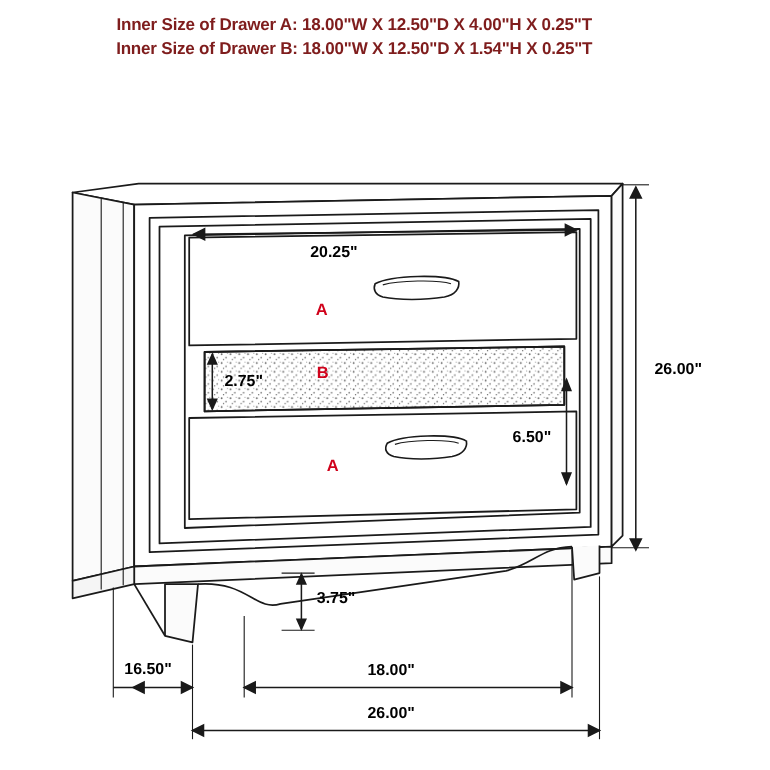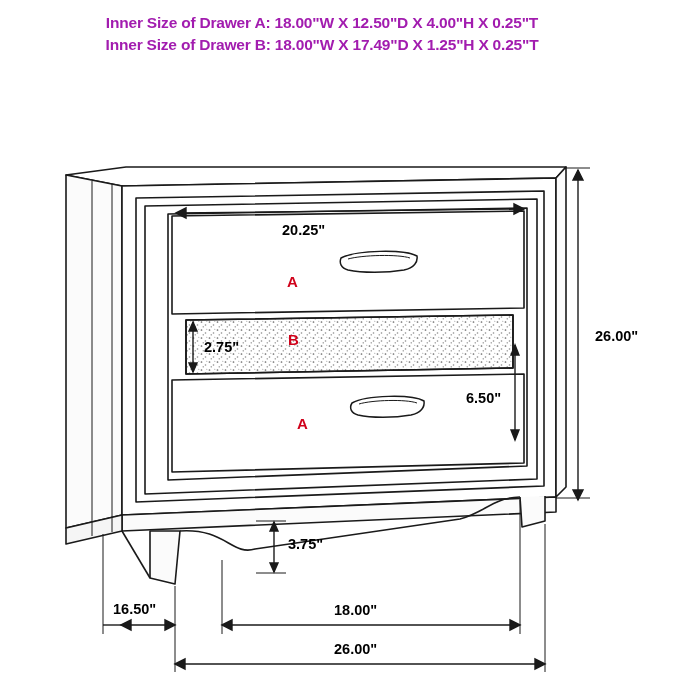--- a/index.html
+++ b/index.html
@@ -15,21 +15,21 @@
     font-family: "Liberation Sans", sans-serif;
     overflow: hidden;
   }
   .hdr {
     position: absolute;
     left: 0;
     width: 644px;
     text-align: center;
     font-weight: bold;
     font-size: 15.5px;
-    color: #a21caf;
+    color: #7f1d1d;
     letter-spacing: -0.2px;
     white-space: nowrap;
   }
   #hdr1 { top: 14px; }
   #hdr2 { top: 36px; }
 
   svg#art {
     position: absolute;
     left: 0;
     top: 0;
@@ -51,21 +51,21 @@
     color: #d0021b;
     white-space: nowrap;
   }
 </style>
 </head>
 <body>
 
 <div id="stage">
 
   <div class="hdr" id="hdr1">Inner Size of Drawer A: 18.00"W X 12.50"D X 4.00"H X 0.25"T</div>
-  <div class="hdr" id="hdr2">Inner Size of Drawer B: 18.00"W X 17.49"D X 1.25"H X 0.25"T</div>
+  <div class="hdr" id="hdr2">Inner Size of Drawer B: 18.00"W X 12.50"D X 1.54"H X 0.25"T</div>
 
   <svg id="art" viewBox="0 0 700 700">
     <defs>
       <pattern id="speckle" width="8" height="8" patternUnits="userSpaceOnUse">
         <rect width="8" height="8" fill="#ffffff"></rect>
         <circle cx="1.5" cy="2" r="0.85" fill="#6b6b6b"></circle>
         <circle cx="5.5" cy="5" r="0.8" fill="#8a8a8a"></circle>
         <circle cx="3.2" cy="6.8" r="0.6" fill="#5c5c5c"></circle>
         <circle cx="6.8" cy="1.2" r="0.55" fill="#9a9a9a"></circle>
       </pattern>

